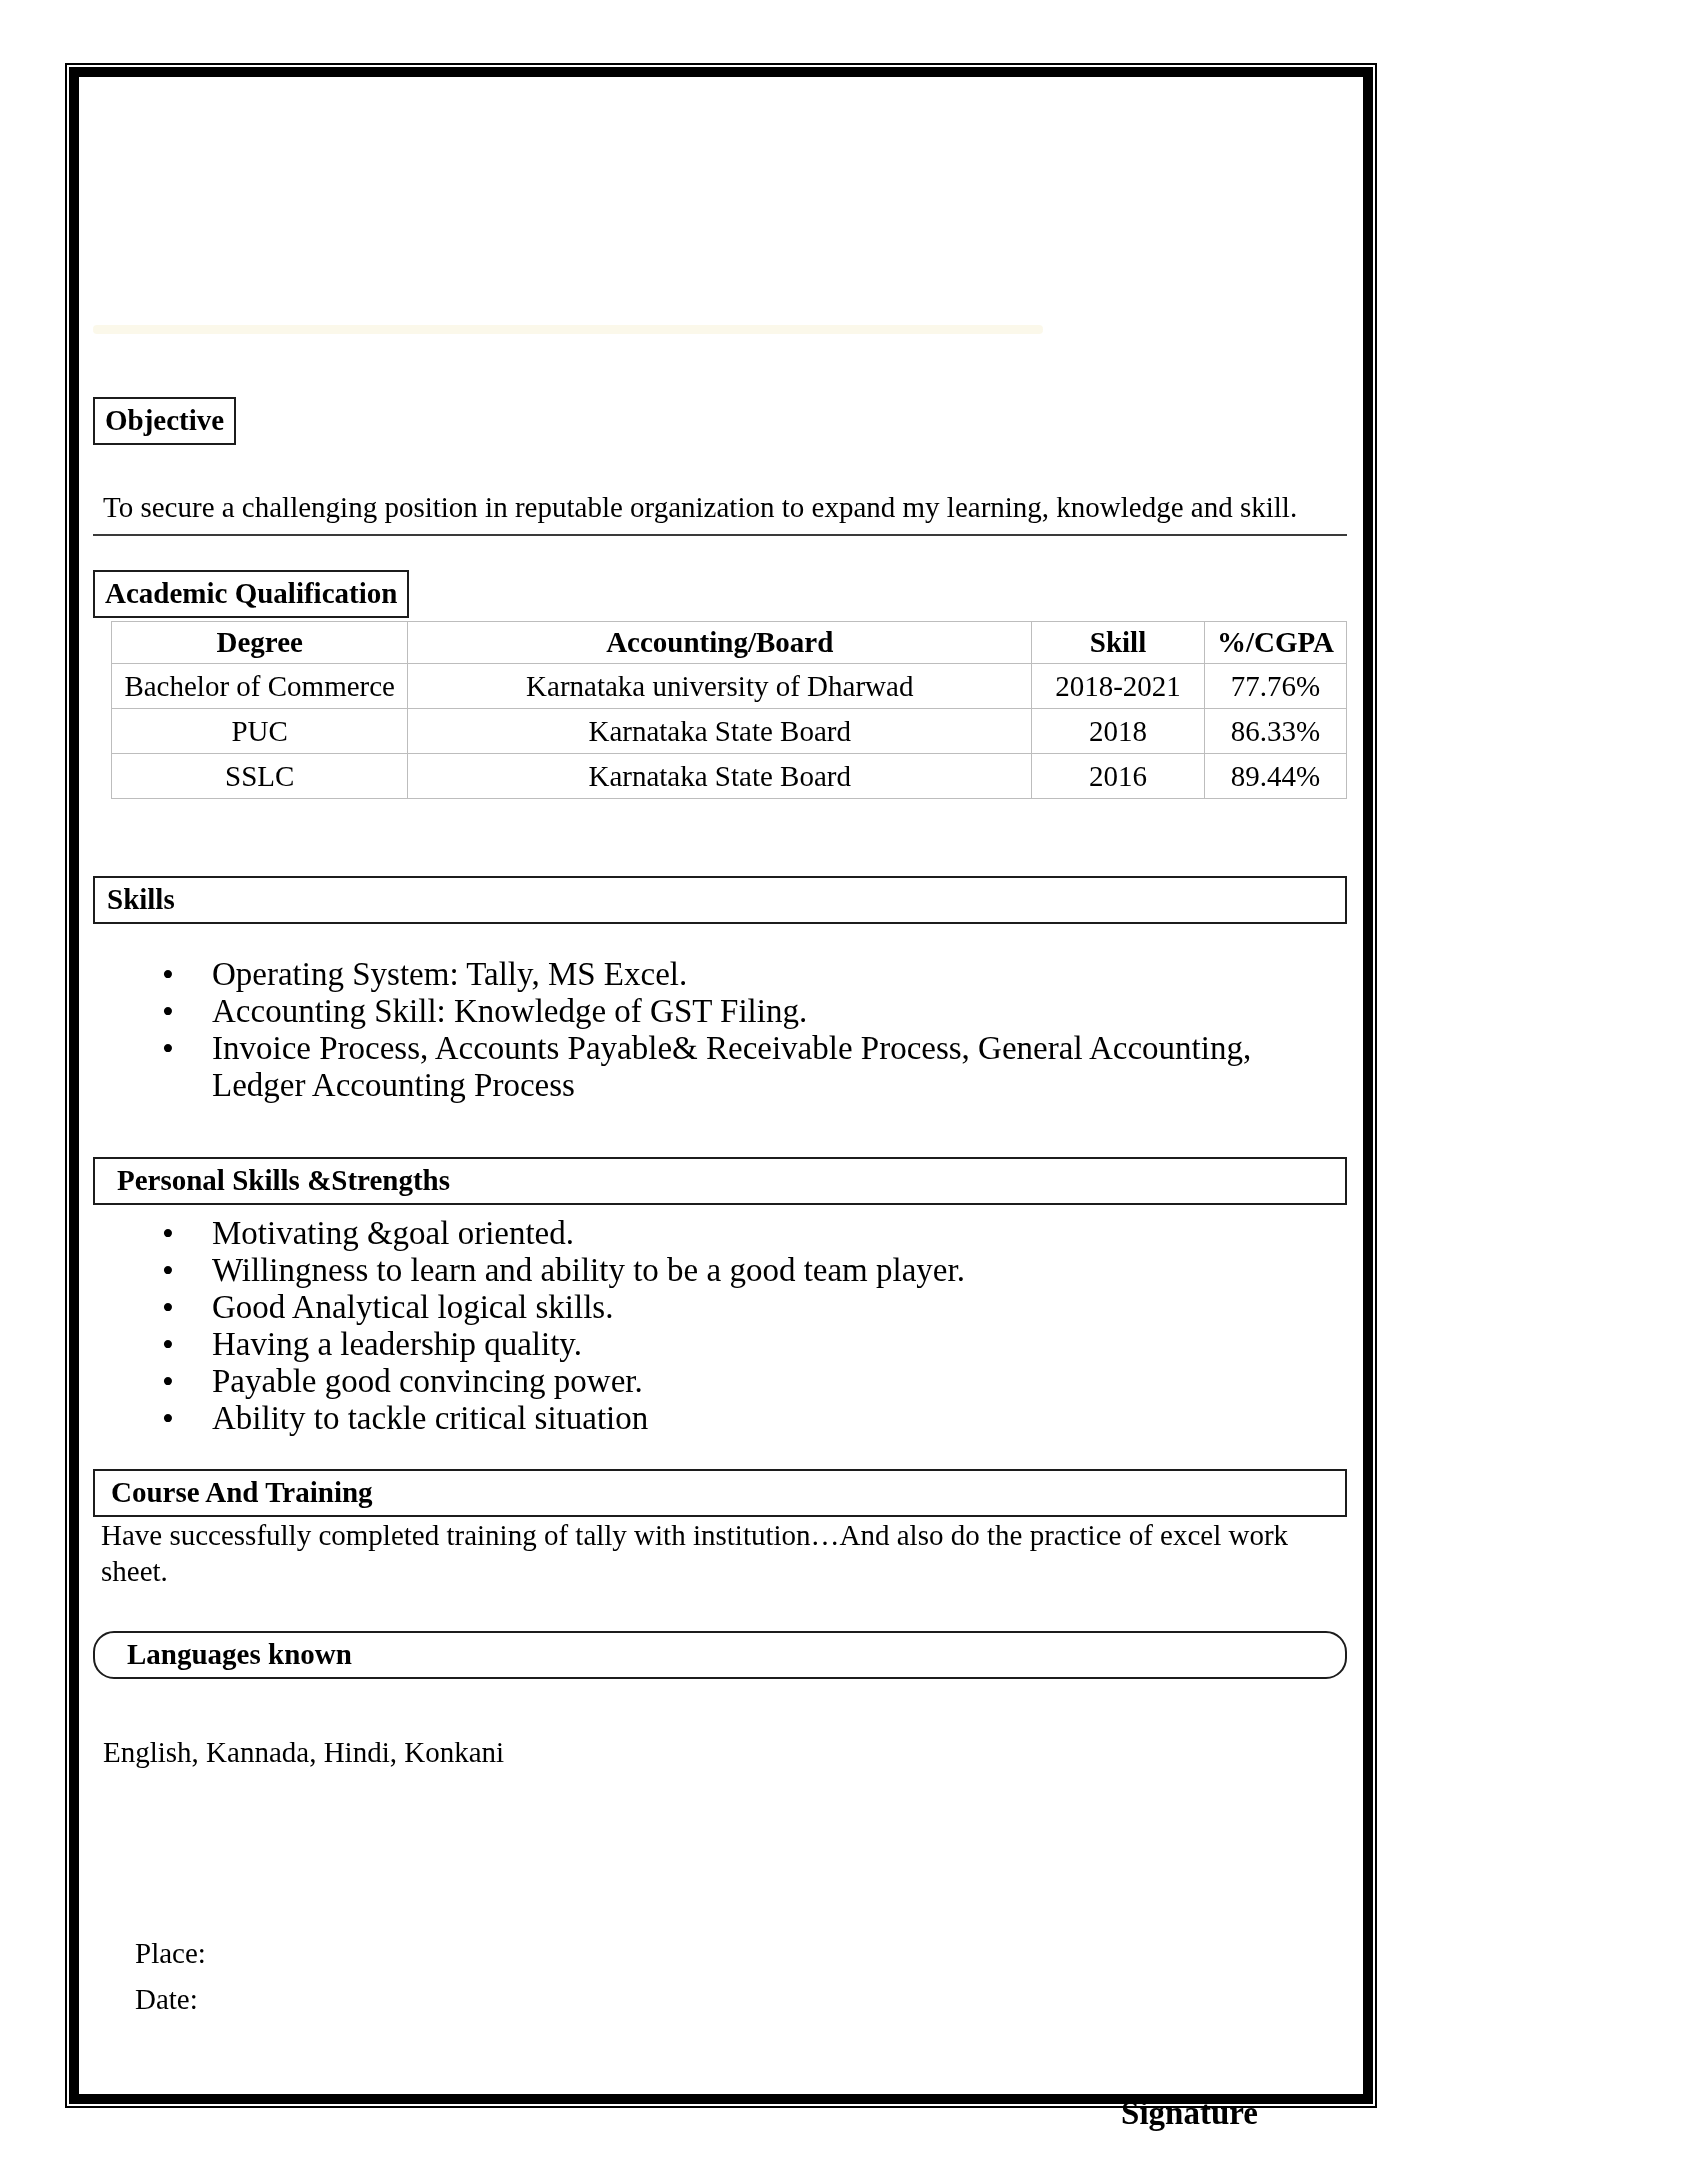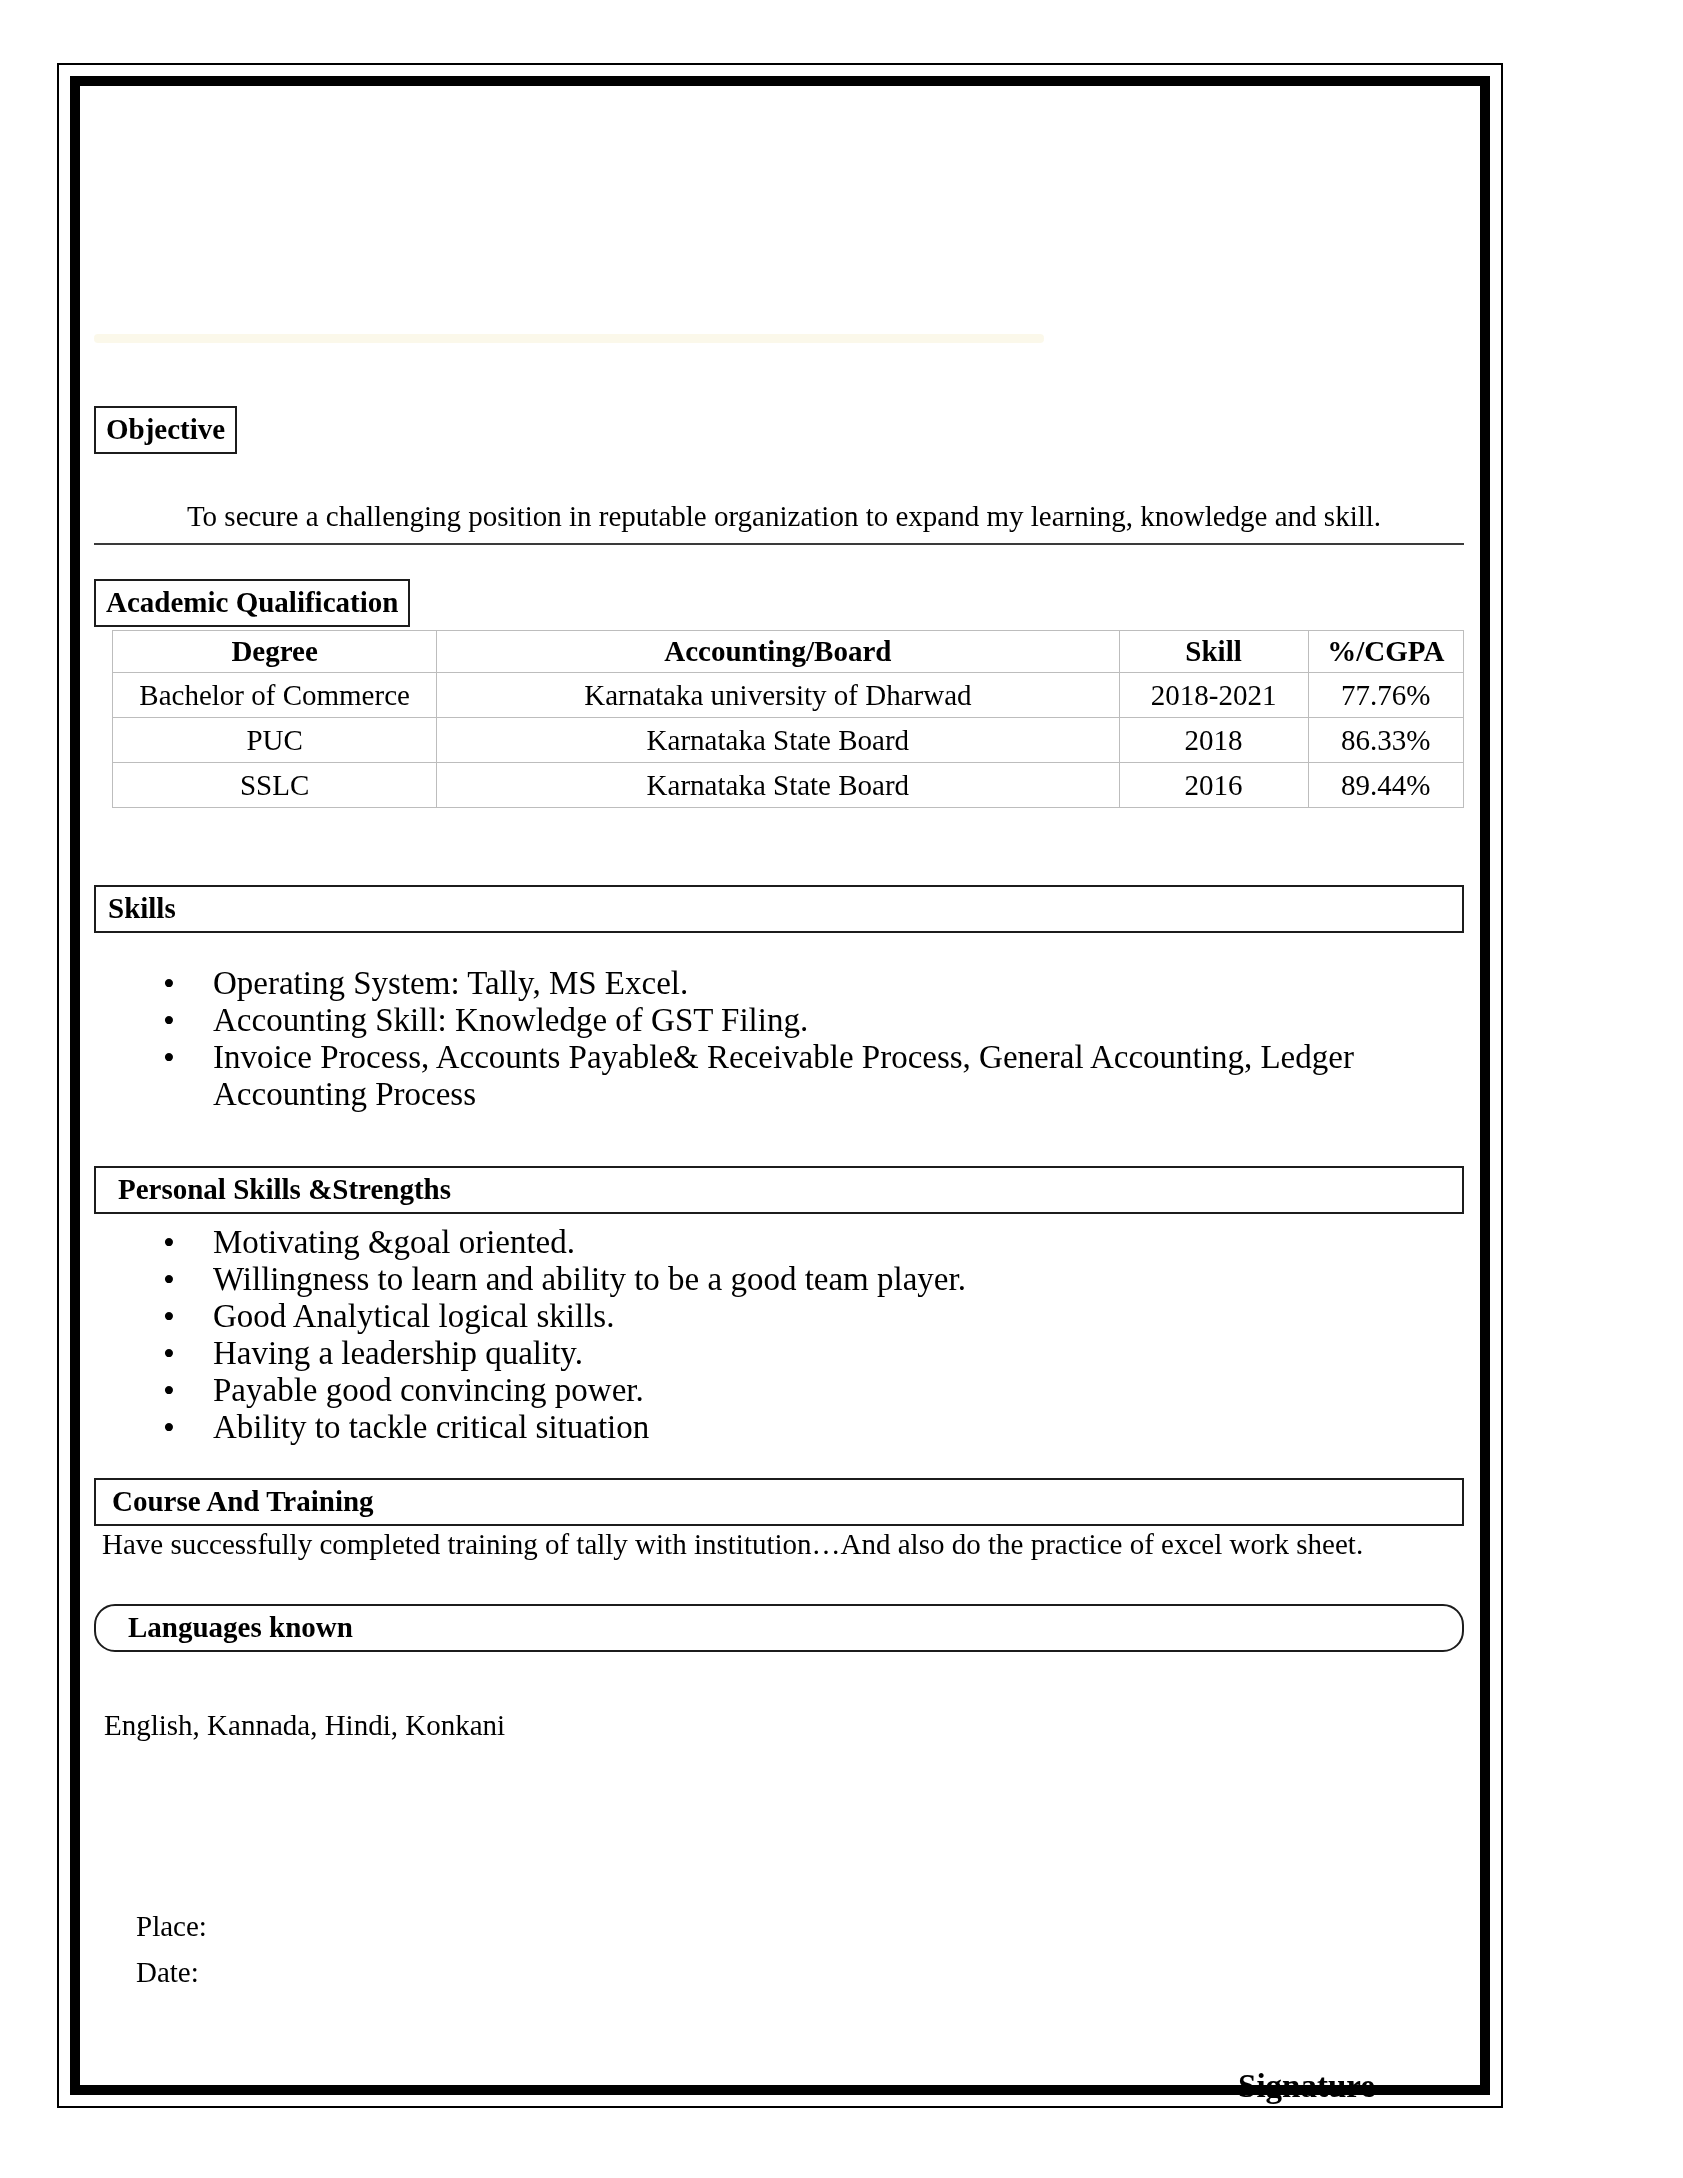--- a/index.html
+++ b/index.html
@@ -9,26 +9,26 @@
     height: 2178px;
     background: #ffffff;
     font-family: "Liberation Serif", "DejaVu Serif", serif;
     color: #000;
     overflow: hidden;
   }
   * { box-sizing: border-box; }
 
   .page-frame {
     position: absolute;
-    left: 57px;
+    left: 65px;
     top: 63px;
-    width: 1446px;
+    width: 1312px;
     height: 2045px;
     border: 2px solid #000;
-    padding: 11px;
+    padding: 2px;
     background: #fff;
   }
   .page-inner {
     width: 100%;
     height: 100%;
     border: 10px solid #000;
     position: relative;
     background: #fff;
   }
   .content {
@@ -70,21 +70,20 @@
   .pad-personal { padding-left: 22px; }
   .pad-course   { padding-left: 16px; }
   .pad-lang     { padding-left: 32px; }
 
   .objective-text {
     margin-top: 44px;
     font-size: 29px;
     line-height: 36px;
     padding: 0 0 9px 10px;
     border-bottom: 2px solid #3a3a3a;
-    text-align: center;
   }
 
   
   table.qual {
     margin: 3px 0 0 18px;
     width: calc(100% - 18px);
     border-collapse: collapse;
     font-size: 29px;
   }
   table.qual th, table.qual td {

